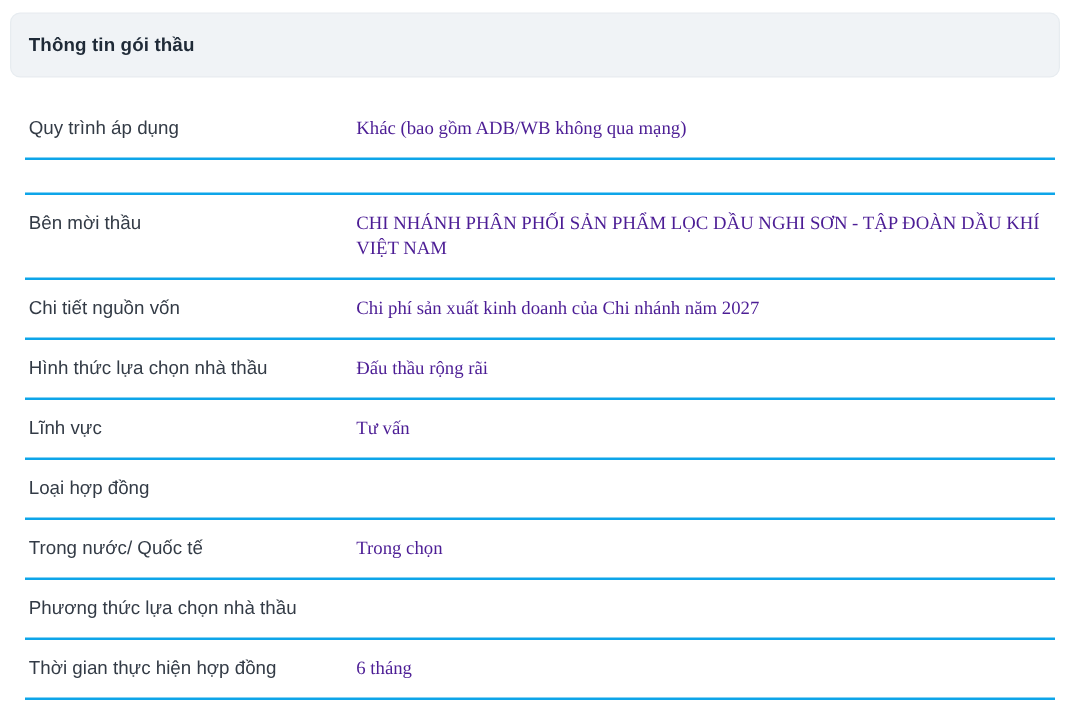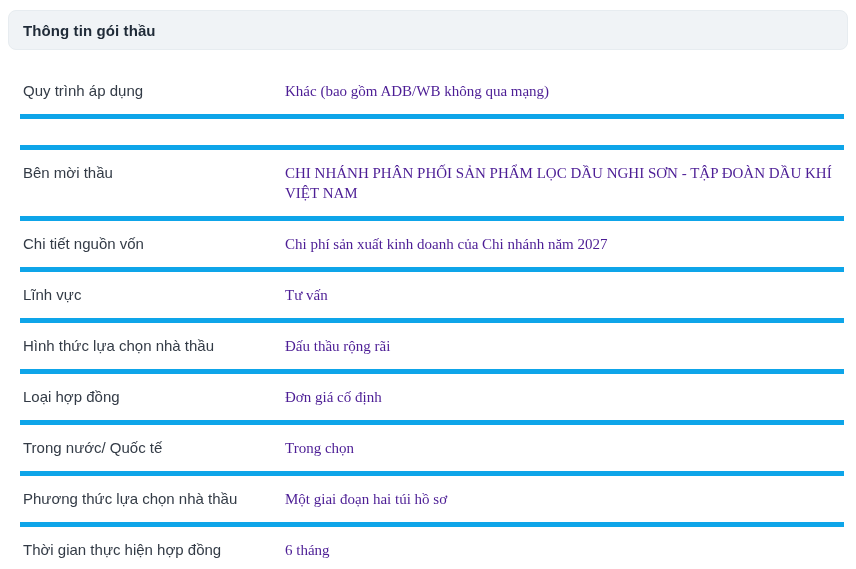--- a/index.html
+++ b/index.html
@@ -8,21 +8,21 @@
     background: #ffffff;
   }
   body {
     width: 856px;
     height: 569px;
     font-family: "Liberation Sans", "DejaVu Sans", sans-serif;
     overflow: hidden;
   }
   .panel-header {
     margin: 10px 8px 0 8px;
-    height: 40px;
+    height: 52px;
     box-sizing: border-box;
     background: #f0f3f6;
     border: 1px solid #e7ecf0;
     border-radius: 8px;
     display: flex;
     align-items: center;
     padding: 0 14px;
   }
   .panel-title {
     font-size: 15px;
@@ -30,21 +30,21 @@
     color: #1f2a37;
     letter-spacing: 0.1px;
   }
   .info-table {
     margin: 18px 12px 0 20px;
   }
   .info-row {
     display: flex;
     align-items: flex-start;
     padding: 13px 0;
-    border-bottom: 5px solid #0ea5e9;
+    border-bottom: 2px solid #0ea5e9;
     font-size: 15px;
     line-height: 20px;
   }
   .row-label {
     width: 262px;
     min-width: 262px;
     padding-left: 3px;
     color: #333b46;
   }
   .row-value {
@@ -70,36 +70,34 @@
   </div>
   <div class="info-row">
     <div class="row-label">Bên mời thầu</div>
     <div class="row-value">CHI NHÁNH PHÂN PHỐI SẢN PHẨM LỌC DẦU NGHI SƠN - TẬP ĐOÀN DẦU KHÍ VIỆT NAM</div>
   </div>
   <div class="info-row">
     <div class="row-label">Chi tiết nguồn vốn</div>
     <div class="row-value">Chi phí sản xuất kinh doanh của Chi nhánh năm 2027</div>
   </div>
   <div class="info-row">
+    <div class="row-label">Hình thức lựa chọn nhà thầu</div>
+    <div class="row-value">Đấu thầu rộng rãi</div>
+  </div>
+  <div class="info-row">
     <div class="row-label">Lĩnh vực</div>
     <div class="row-value">Tư vấn</div>
   </div>
   <div class="info-row">
-    <div class="row-label">Hình thức lựa chọn nhà thầu</div>
-    <div class="row-value">Đấu thầu rộng rãi</div>
-  </div>
-  <div class="info-row">
     <div class="row-label">Loại hợp đồng</div>
-    <div class="row-value">Đơn giá cố định</div>
   </div>
   <div class="info-row">
     <div class="row-label">Trong nước/ Quốc tế</div>
     <div class="row-value">Trong chọn</div>
   </div>
   <div class="info-row">
     <div class="row-label">Phương thức lựa chọn nhà thầu</div>
-    <div class="row-value">Một giai đoạn hai túi hồ sơ</div>
   </div>
   <div class="info-row">
     <div class="row-label">Thời gian thực hiện hợp đồng</div>
     <div class="row-value">6 tháng</div>
   </div>
 </div>
 
 </body></html>

